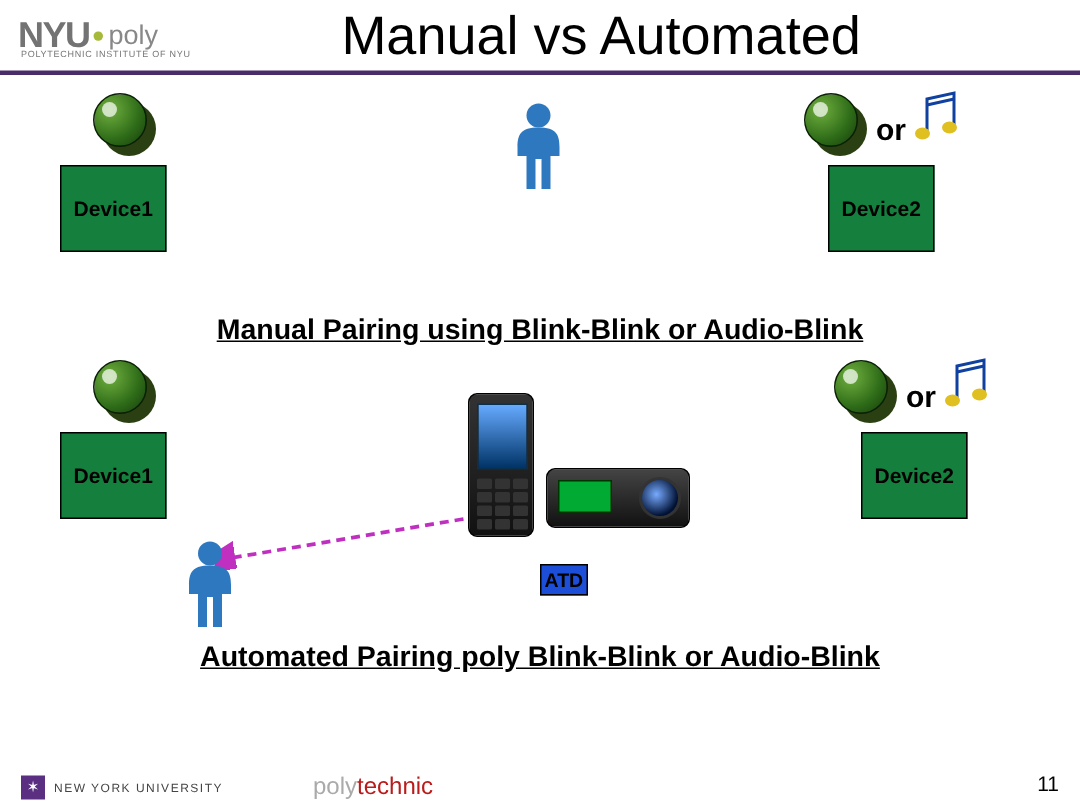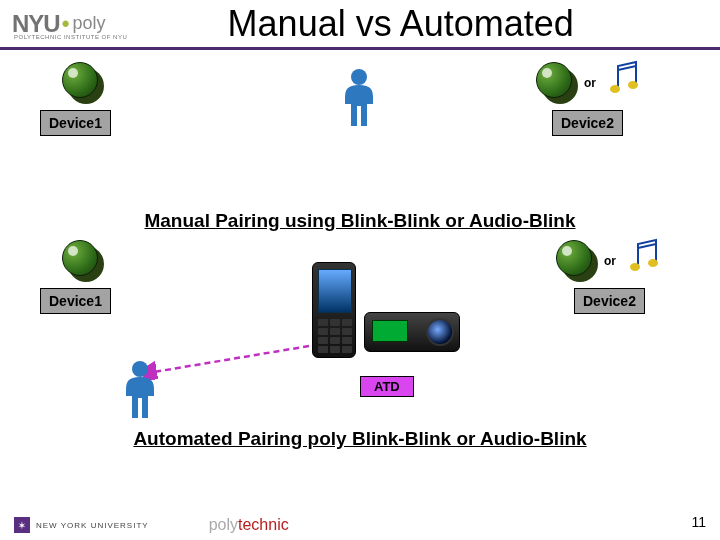--- a/index.html
+++ b/index.html
@@ -87,34 +87,34 @@
   }
   .person {
     position: absolute;
     width: 50px;
     text-align: center;
   }
   .person svg { width: 40px; height: 60px; }
   .device-box {
     position: absolute;
     border: 1px solid #000;
-    padding: 4px 8px;
+    padding: 20px 8px;
     font-size: 14px;
     font-weight: 700;
-    background: #a3a3a3;
+    background: #15803d;
     white-space: nowrap;
   }
   .notes {
     position: absolute;
     width: 34px; height: 40px;
   }
   .notes svg { width: 34px; height: 40px; }
   .or-label {
     position: absolute;
-    font-size: 12px;
+    font-size: 20px;
     font-weight: 700;
   }
   .caption {
     text-align: center;
     font-size: 19px;
     font-weight: 700;
     text-decoration: underline;
   }
   .sflabel {
     position: absolute;
@@ -171,24 +171,24 @@
   }
   .cam-screen {
     position: absolute;
     left: 8px; top: 16px;
     width: 36px; height: 22px;
     background: #0a3; border: 1px solid #030;
   }
   .atd-box {
     position: absolute;
     border: 1px solid #000;
-    padding: 2px 13px;
+    padding: 2px 2px;
     font-size: 13px;
     font-weight: 700;
-    background: #d946ef;
+    background: #1d4ed8;
   }
   .footer {
     position: absolute;
     bottom: 6px;
     width: 100%;
     display: flex;
     align-items: center;
     padding: 0 14px;
   }
   .nyu-badge {

